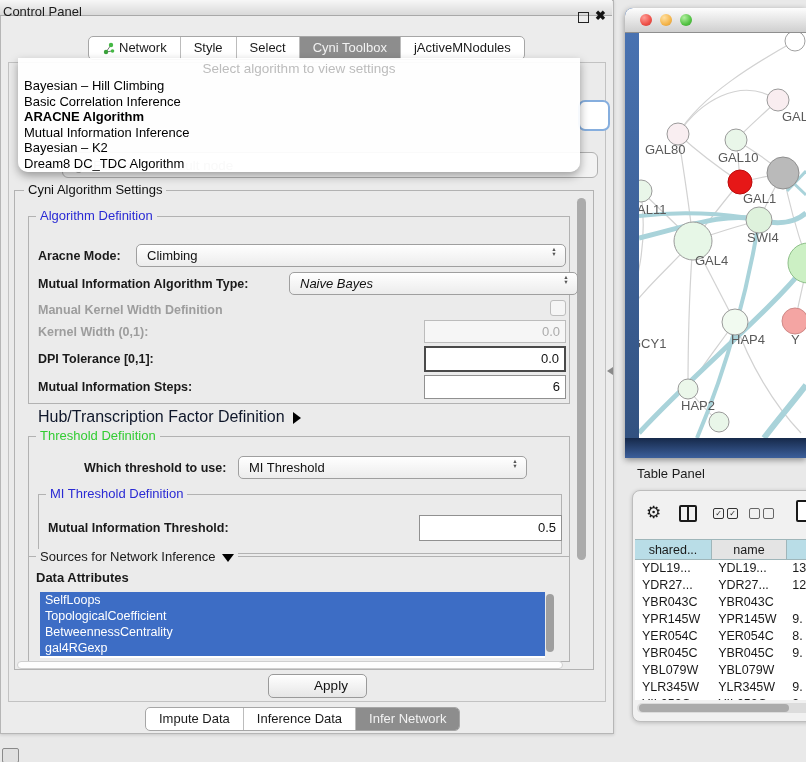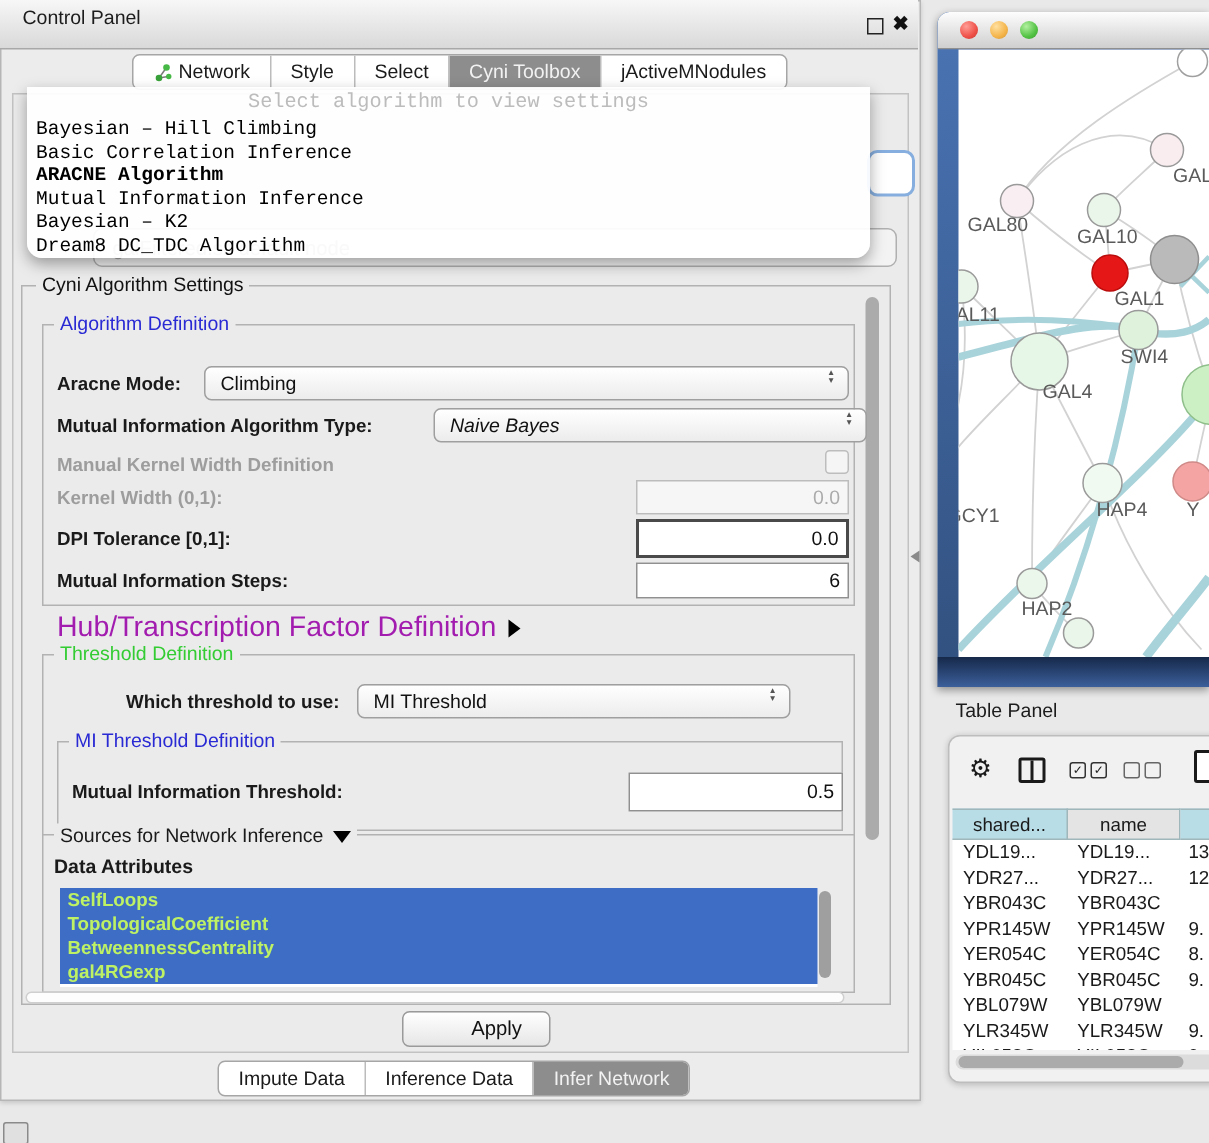--- a/index.html
+++ b/index.html
@@ -2,35 +2,35 @@
 <html><head>
 <meta charset="utf-8">
 <style>
   html,body{margin:0;padding:0;}
   body{width:806px;height:762px;position:relative;overflow:hidden;background:#e9e9e9;
        font-family:"Liberation Sans",sans-serif;color:#1a1a1a;}
   .abs{position:absolute;}
   
   .cp-win{left:0;top:6;width:612px;height:732px;background:#ececec;border:1px solid #b6b6b6;
           box-shadow:0 1px 3px rgba(0,0,0,.15);}
-  .cp-title{left:0;top:6;width:612px;height:33px;background:linear-gradient(#f7f7f7,#d9d9d9);
-            border-bottom:1px solid #a8a8a8;line-height:24px;font-size:13px;padding-left:15px;
+  .cp-title{left:0;top:6;width:612px;height:16px;background:linear-gradient(#f7f7f7,#d9d9d9);
+            border-bottom:1px solid #a8a8a8;line-height:24px;font-size:13px;padding-left:3px;
             box-sizing:border-box;color:#1c1c1c;}
   .cp-float{right:0;left:578px;top:12px;width:9px;height:9px;border:1.5px solid #222;}
   .cp-close{left:595px;top:8px;font-size:13px;font-weight:bold;color:#111;}
   .content-panel{left:8px;top:62px;width:596px;height:638px;border:1px solid #c2c2c2;background:#ebebeb;}
   
   .seg{display:flex;background:#fff;border:1px solid #a6a6a6;border-radius:5px;height:22px;overflow:hidden;}
   .seg .it{font-size:13px;line-height:22px;padding:0 13px;border-left:1px solid #bcbcbc;color:#1a1a1a;
            white-space:nowrap;display:flex;align-items:center;gap:4px;}
   .seg .it:first-child{border-left:none;}
   .seg .sel{background:#8d8d8d;color:#f2f2f2;}
   
   .popup{left:18px;top:58px;width:562px;height:114px;background:rgba(255,255,255,.93);
-         border-radius:0 0 10px 10px;box-shadow:0 4px 10px rgba(0,0,0,.35);z-index:50;padding-top:3px;box-sizing:border-box;font-family:Liberation Mono, monospace;}
+         border-radius:0 0 10px 10px;box-shadow:0 4px 10px rgba(0,0,0,.35);z-index:50;padding-top:3px;box-sizing:border-box;}
   .popup .ph{text-align:center;color:#bcbcbc;font-size:13.5px;height:17px;}
   .popup .li{font-size:13px;line-height:15.5px;padding-left:6px;color:#000;}
   .popup .li.bold{font-weight:bold;}
   .ghost-combo{left:62px;top:152px;width:536px;height:26px;border:1px solid #b0b0b0;border-radius:6px;
                background:#f3f3f3;color:#a9a9a9;font-size:13.5px;line-height:26px;padding-left:12px;
                box-sizing:border-box;z-index:10;}
   .focus-frag{left:578px;top:100px;width:28px;height:27px;border:2px solid #86aede;border-radius:7px;
               background:#fff;z-index:10;}
   
   .grp{border:1px solid #b2b2b2;background:#ebebeb;}
@@ -43,21 +43,21 @@
   .spin{position:absolute;right:7px;top:2px;width:8px;font-size:5.5px;line-height:4.5px;color:#555;text-align:center;}
   .field{position:absolute;background:#fff;border:1px solid #909090;box-sizing:border-box;
          font-size:13px;text-align:right;padding-right:5px;color:#111;}
   .field.dis{background:#f6f6f6;border-color:#bcbcbc;color:#ababab;}
   .chk{position:absolute;width:14px;height:14px;border:1px solid #bdbdbd;border-radius:3px;background:#f5f5f5;}
   .tri-right{display:inline-block;width:0;height:0;border-left:8px solid #000;border-top:6px solid transparent;border-bottom:6px solid transparent;margin-left:8px;vertical-align:middle;}
   .tri-down{display:inline-block;width:0;height:0;border-top:8px solid #000;border-left:6px solid transparent;border-right:6px solid transparent;margin-left:6px;vertical-align:middle;}
   .vsb{position:absolute;width:9px;border-radius:5px;background:#ababab;}
   .hsb{position:absolute;height:8px;border-radius:4px;background:#fdfdfd;border:1px solid #cfcfcf;box-sizing:border-box;}
   .srclist{position:absolute;background:#fff;}
-  .srclist .row{height:16px;background:#3d6dc5;color:#bef264;font-size:12.5px;line-height:16px;padding-left:5px;font-weight:bold;}
+  .srclist .row{height:16px;background:#3d6dc5;color:#ffffff;font-size:12.5px;line-height:16px;padding-left:5px;}
   .btn{position:absolute;background:linear-gradient(#ffffff,#e6e6e6);border:1px solid #9a9a9a;border-radius:5px;
        font-size:13.5px;text-align:center;color:#111;}
   
   .net-win{left:625px;top:8px;width:181px;height:450px;border-top-left-radius:8px;overflow:hidden;
            background:linear-gradient(#4a74b4,#31507e);box-shadow:0 2px 6px rgba(0,0,0,.4);}
   .net-title{position:absolute;left:0;top:0;width:100%;height:24px;
              background:linear-gradient(#fdfdfd,#cfcfcf);border-bottom:1px solid #8f8f8f;border-top-left-radius:8px;}
   .tl{position:absolute;top:6px;width:12px;height:12px;border-radius:50%;}
   .net-canvas{position:absolute;left:14px;top:25px;width:167px;height:405px;background:#fff;}
   .net-bottom{position:absolute;left:0;top:430px;width:100%;height:20px;background:linear-gradient(#16294a,#3c5f9b);}
@@ -158,21 +158,21 @@
 
 <span class="lbl dis" style="left:38px;top:325px;">Kernel Width (0,1):</span>
 <div class="field dis" style="left:424px;top:320px;width:142px;height:23px;line-height:21px;">0.0</div>
 
 <span class="lbl" style="left:38px;top:352px;">DPI Tolerance [0,1]:</span>
 <div class="field" style="left:424px;top:346px;width:142px;height:26px;line-height:22px;border-width:2px;border-color:#4a4a4a;">0.0</div>
 
 <span class="lbl" style="left:38px;top:380px;">Mutual Information Steps:</span>
 <div class="field" style="left:424px;top:375px;width:142px;height:24px;line-height:22px;">6</div>
 
-<div class="abs" style="left:38px;top:408px;font-size:19px;color:#a21caf;">
+<div class="abs" style="left:38px;top:408px;font-size:16px;color:#0f172a;">
   <span>Hub/Transcription Factor Definition</span><span class="tri-right"></span>
 </div>
 
 <div class="abs grp" style="left:28px;top:436px;width:540px;height:122px;"></div>
 <span class="legend" style="left:36px;top:429px;color:#33cc33;">Threshold Definition</span>
 
 <span class="lbl" style="left:84px;top:461px;">Which threshold to use:</span>
 <div class="combo" style="left:238px;top:456px;width:289px;height:23px;">
   <span class="val">MI Threshold</span>
   <span class="spin">▲<br>▼</span>

